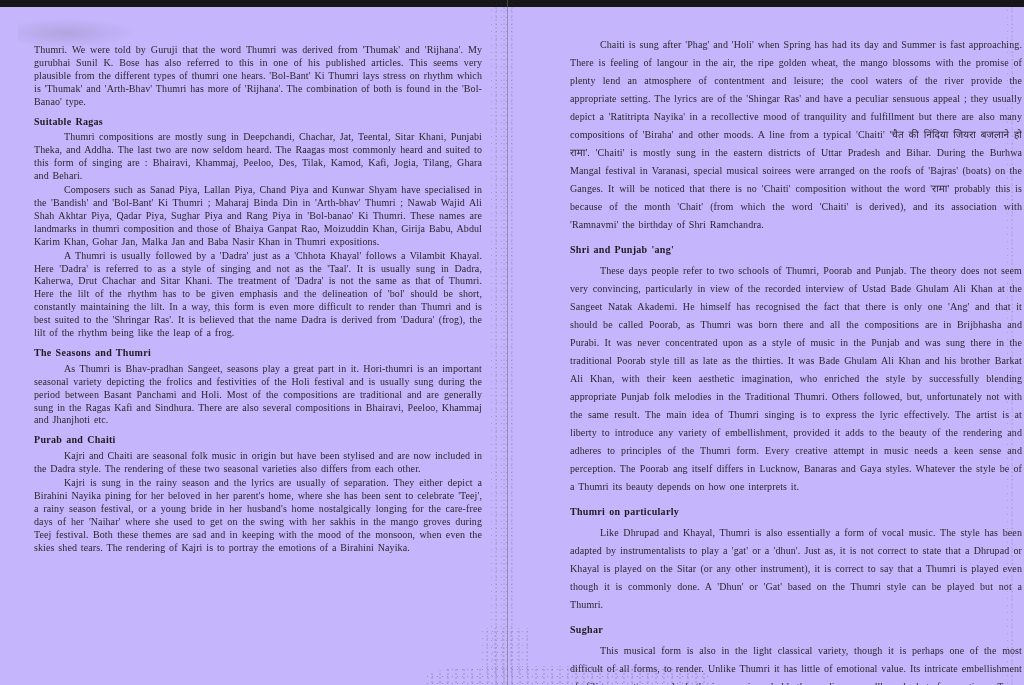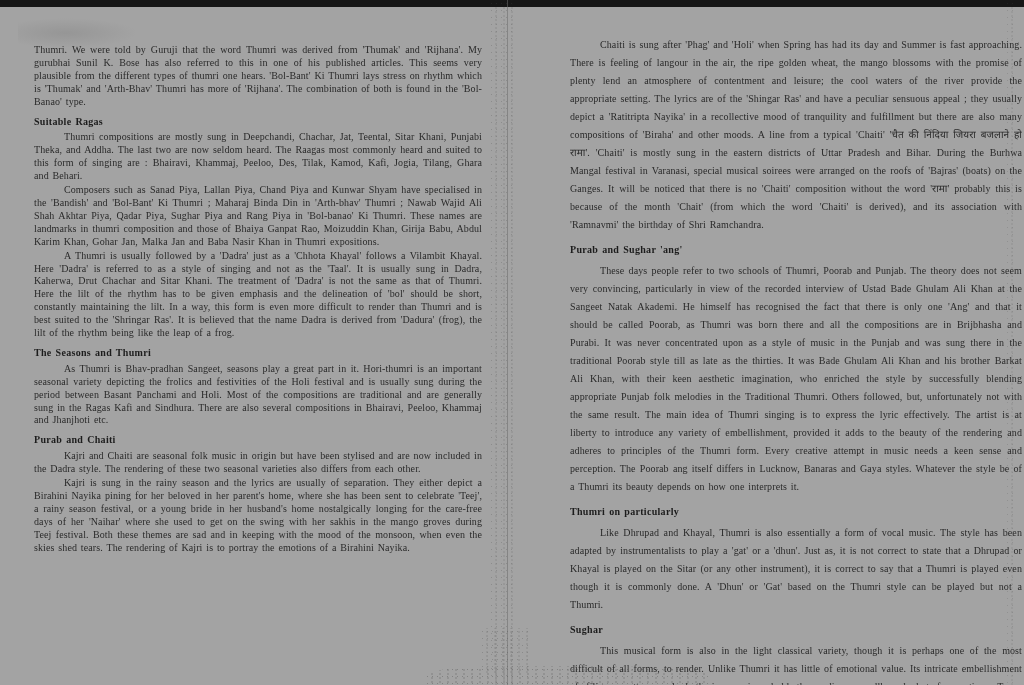--- a/index.html
+++ b/index.html
@@ -5,21 +5,21 @@
   html, body { margin: 0; padding: 0; }
   body {
     width: 1024px; height: 685px;
     background: #e8e8e6;
     font-family: "Liberation Serif", "DejaVu Serif", serif;
     overflow: hidden;
   }
   #scan {
     position: relative;
     width: 1024px; height: 685px;
-    background: #a3a3a3;
+    background: #c4b5fd;
     overflow: hidden;
   }
   
   .top-strip {
     position: absolute; left: 0; top: 0; width: 1024px; height: 7px;
     background: #161616;
   }
   .speckle {
     background-image:
       radial-gradient(circle, rgba(70,70,70,.65) .6px, transparent 1px),
@@ -95,21 +95,21 @@
     <p class="indent">A Thumri is usually followed by a 'Dadra' just as a 'Chhota Khayal' follows a Vilambit Khayal.  Here 'Dadra' is referred to as a style of singing and not as the 'Taal'.  It is usually sung in Dadra, Kaherwa, Drut Chachar and Sitar Khani.  The treatment of 'Dadra' is not the same as that of Thumri.  Here the lilt of the rhythm has to be given emphasis and the delineation of 'bol' should be short, constantly maintaining the lilt.  In a way, this form is even more difficult to render than Thumri and is best suited to the 'Shringar Ras'.  It is believed that the name Dadra is derived from 'Dadura' (frog), the lilt of the rhythm being like the leap of a frog.</p>
     <h3>The Seasons and Thumri</h3>
     <p class="indent">As Thumri is Bhav-pradhan Sangeet, seasons play a great part in it.  Hori-thumri is an important seasonal variety depicting the frolics and festivities of the Holi festival and is usually sung during the period between Basant Panchami and Holi.  Most of the compositions are traditional and are generally sung in the Ragas Kafi and Sindhura.  There are also several compositions in Bhairavi, Peeloo, Khammaj and Jhanjhoti etc.</p>
     <h3>Purab and Chaiti</h3>
     <p class="indent">Kajri and Chaiti are seasonal folk music in origin but have been stylised and are now included in the Dadra style.  The rendering of these two seasonal varieties also differs from each other.</p>
     <p class="indent">Kajri is sung in the rainy season and the lyrics are usually of separation.  They either depict a Birahini Nayika pining for her beloved in her parent's home, where she has been sent to celebrate 'Teej', a rainy season festival, or a young bride in her husband's home nostalgically longing for the care-free days of her 'Naihar' where she used to get on the swing with her sakhis in the mango groves during Teej festival.  Both these themes are sad and in keeping with the mood of the monsoon, when even the skies shed tears.  The rendering of Kajri is to portray the emotions of a Birahini Nayika.</p>
   </div>
 
   <div class="page-col col-right">
     <p class="indent">Chaiti is sung after 'Phag' and 'Holi' when Spring has had its day and Summer is fast approaching.  There is feeling of langour in the air, the ripe golden wheat, the mango blossoms with the promise of plenty lend an atmosphere of contentment and leisure; the cool waters of the river provide the appropriate setting.  The lyrics are of the 'Shingar Ras' and have a peculiar sensuous appeal ; they usually depict a 'Ratitripta Nayika' in a recollective mood of tranquility and fulfillment but there are also many compositions of 'Biraha' and other moods.  A line from a typical 'Chaiti' 'चैत की निंदिया जियरा बजलाने हो रामा'. 'Chaiti' is mostly sung in the eastern districts of Uttar Pradesh and Bihar.  During the Burhwa Mangal festival in Varanasi, special musical soirees were arranged on the roofs of 'Bajras' (boats) on the Ganges.  It will be noticed that there is no 'Chaiti' composition without the word 'रामा' probably this is because of the month 'Chait' (from which the word 'Chaiti' is derived), and its association with 'Ramnavmi' the birthday of Shri Ramchandra.</p>
-    <h3>Purab and Sughar 'ang'</h3>
+    <h3>Shri and Punjab 'ang'</h3>
     <p class="indent">These days people refer to two schools of Thumri, Poorab and Punjab.  The theory does not seem very convincing, particularly in view of the recorded interview of Ustad Bade Ghulam Ali Khan at the Sangeet Natak Akademi.  He himself has recognised the fact that there is only one 'Ang' and that it should be called Poorab, as Thumri was born there and all the compositions are in Brijbhasha and Purabi.  It was never concentrated upon as a style of music in the Punjab and was sung there in the traditional Poorab style till as late as the thirties.  It was Bade Ghulam Ali Khan and his brother Barkat Ali Khan, with their keen aesthetic imagination, who enriched the style by successfully blending appropriate Punjab folk melodies in the Traditional Thumri.  Others followed, but, unfortunately not with the same result.  The main idea of Thumri singing is to express the lyric effectively.  The artist is at liberty to introduce any variety of embellishment, provided it adds to the beauty of the rendering and adheres to principles of the Thumri form.  Every creative attempt in music needs a keen sense and perception.  The Poorab ang itself differs in Lucknow, Banaras and Gaya styles.  Whatever the style be of a Thumri its beauty depends on how one interprets it.</p>
     <h3>Thumri on particularly</h3>
     <p class="indent">Like Dhrupad and Khayal, Thumri is also essentially a form of vocal music.  The style has been adapted by instrumentalists to play a 'gat' or a 'dhun'.  Just as, it is not correct to state that a Dhrupad or Khayal is played on the Sitar (or any other instrument), it is correct to say that a Thumri is played even though it is commonly done.  A 'Dhun' or 'Gat' based on the Thumri style can be played but not a Thumri.</p>
     <h3>Sughar</h3>
     <p class="indent">This musical form is also in the light classical variety, though it is perhaps one of the most difficult of all forms, to render.  Unlike Thumri it has little of emotional value.  Its intricate embellishment of filigree pattern and rhythmic surprises hold the audience spellbound, but for a time.  Tappa compositions are mostly in Kafi, Zila, Bhairavi, Khammaj, Tilang and Tilak Kamod.  The Taals used, are Sitar Khani and Ekwai.</p>
   </div>
 
 </div>
 
 </body></html>

